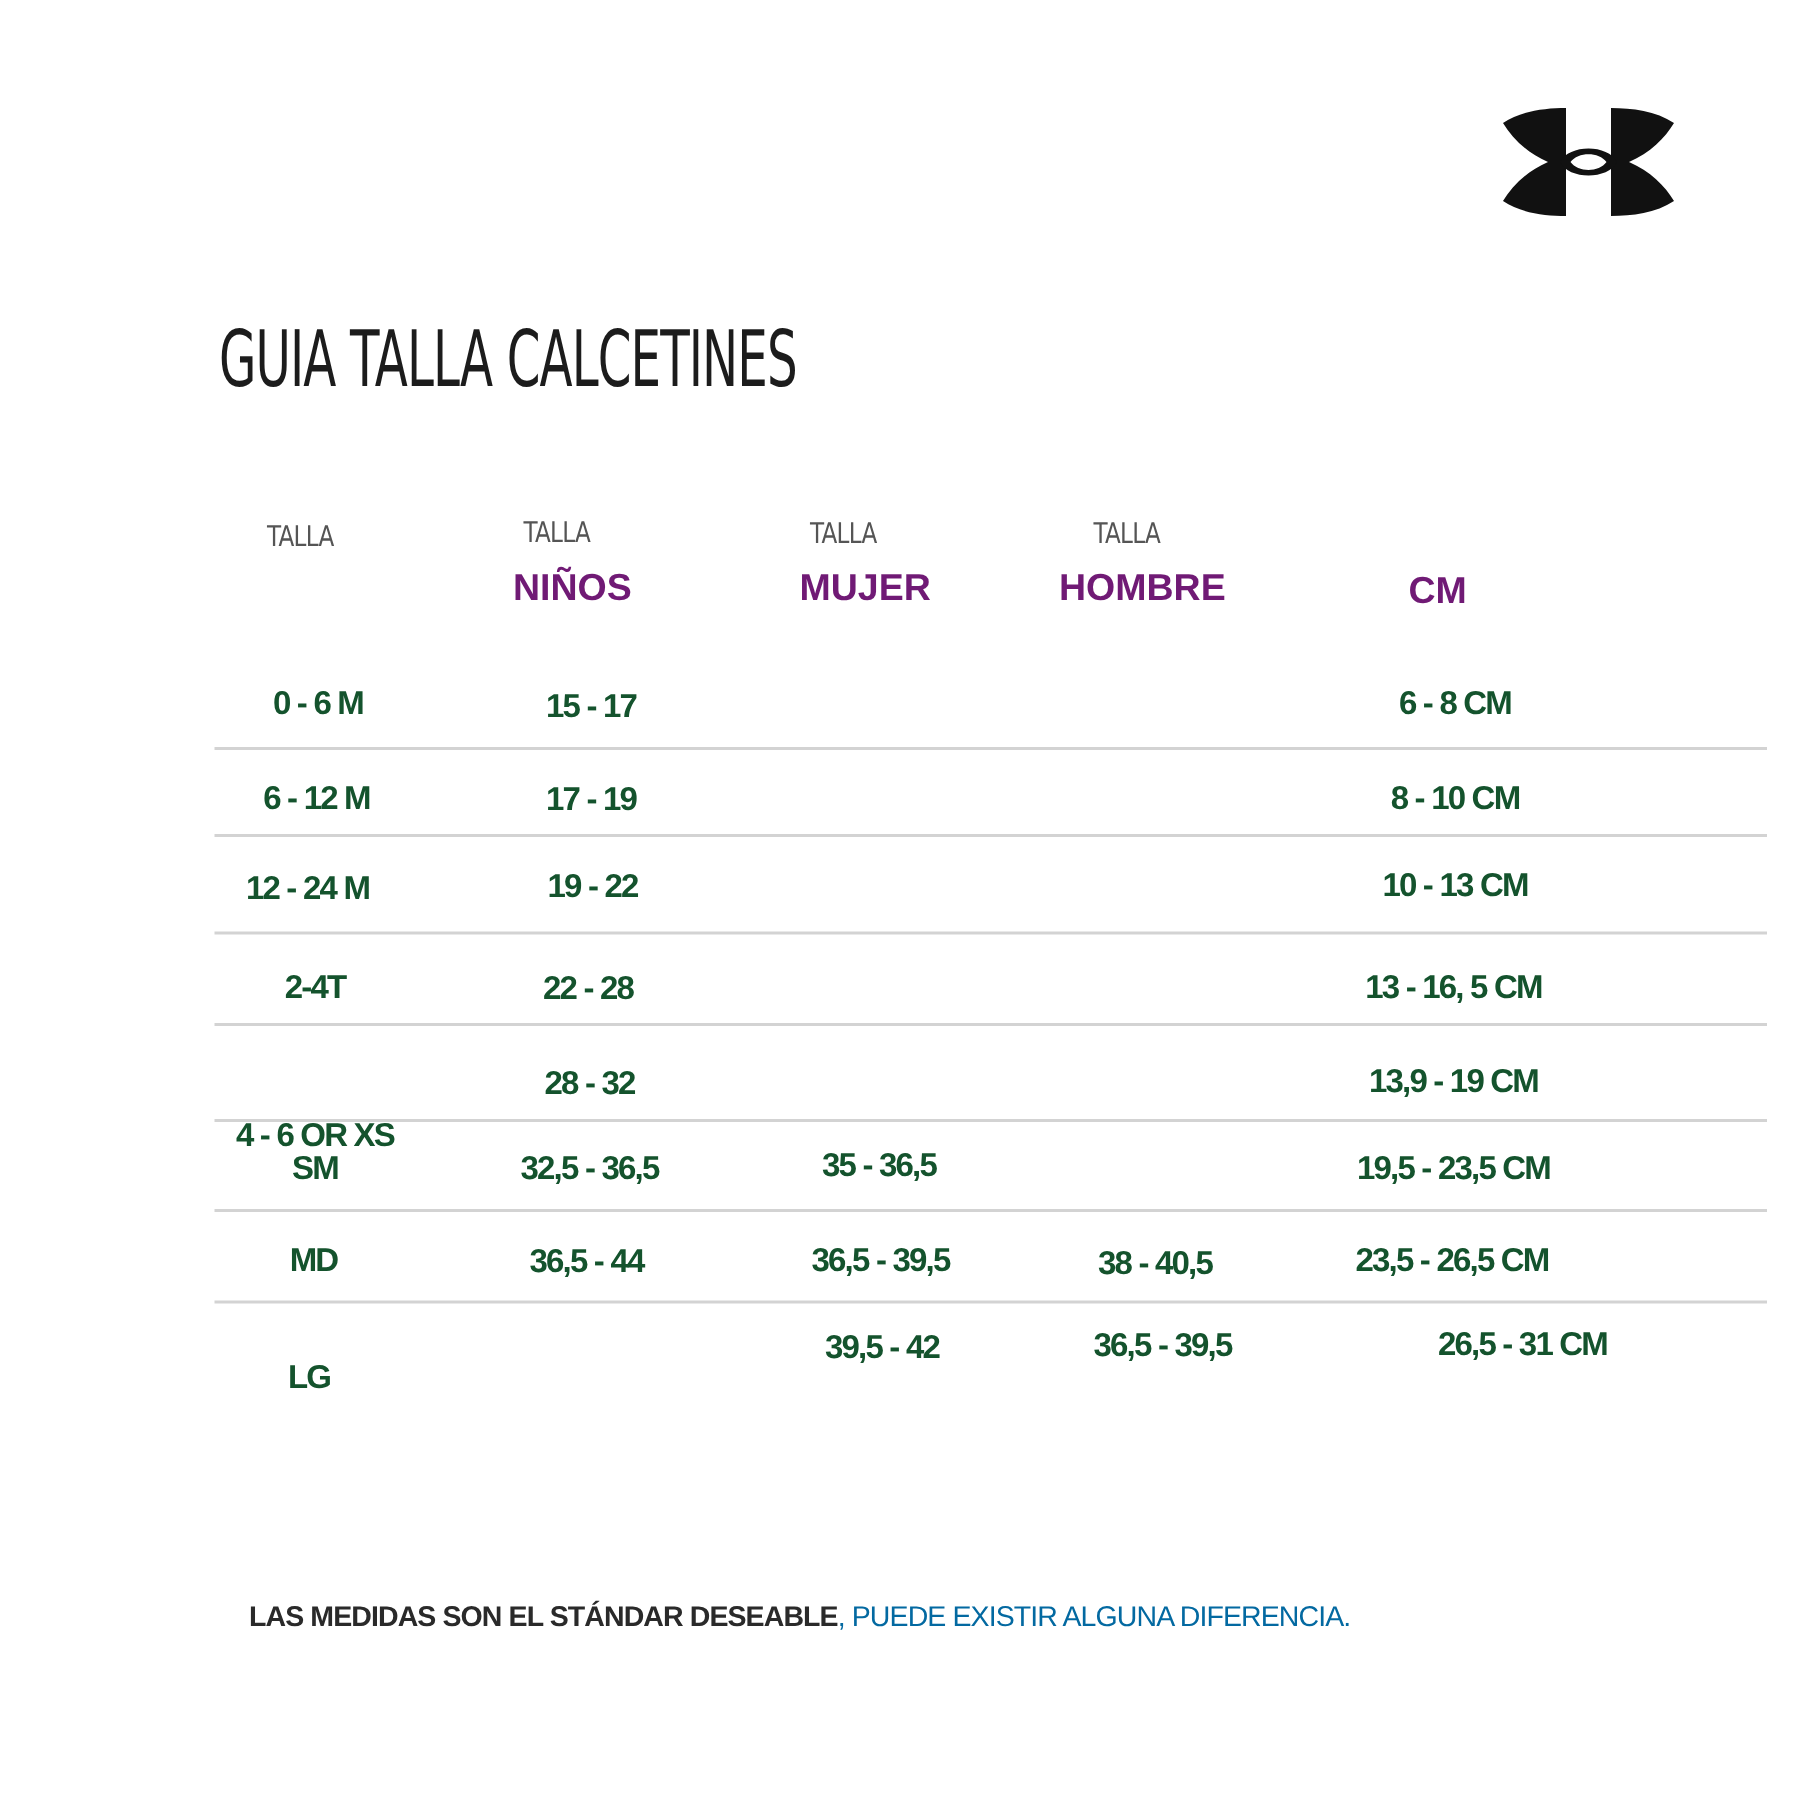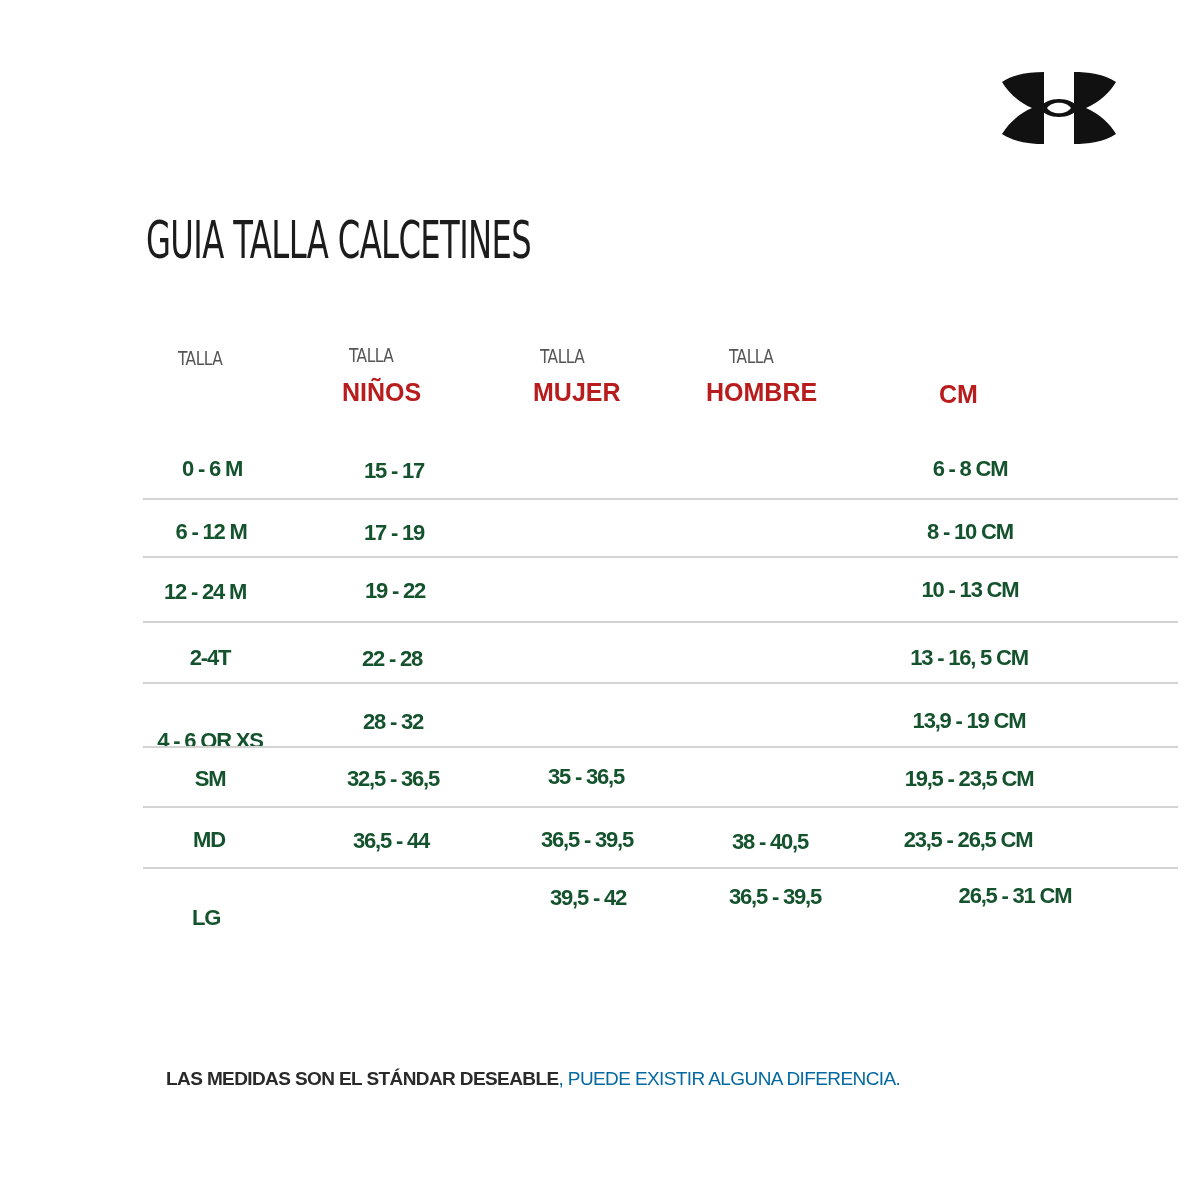--- a/index.html
+++ b/index.html
@@ -44,21 +44,21 @@
       letter-spacing: -0.5px;
       white-space: nowrap;
       transform: scaleX(0.9);
       transform-origin: left center;
     }
     .hdr-big {
       position: absolute;
       font-family: "Liberation Sans", sans-serif;
       font-size: 25px;
       font-weight: 700;
-      color: #b91c1c;
+      color: #701a75;
       white-space: nowrap;
     }
     .cell {
       position: absolute;
       font-family: "Liberation Sans", sans-serif;
       font-size: 22px;
       font-weight: 700;
       color: #14532d;
       letter-spacing: -1.2px;
       white-space: nowrap;
@@ -148,21 +148,21 @@
   <div class="rule" style="top:621px;"></div>
 
   <div>
     <div class="cell" style="left:210px; top:645px;">2-4T</div>
     <div class="cell" style="left:392px; top:646px;">22 - 28</div>
     <div class="cell" style="left:969px; top:645px;">13 - 16, 5 CM</div>
   </div>
   <div class="rule" style="top:682px;"></div>
 
   <div>
-    <div class="cell" style="left:210px; top:728px;">4 - 6 OR XS</div>
+    <div class="cell" style="left:210px; top:744px;">4 - 6 OR XS</div>
     <div class="cell" style="left:393px; top:709px;">28 - 32</div>
     <div class="cell" style="left:969px; top:708px;">13,9 - 19 CM</div>
   </div>
   <div class="rule" style="top:746px;"></div>
 
   <div>
     <div class="cell" style="left:210px; top:766px;">SM</div>
     <div class="cell" style="left:393px; top:766px;">32,5 - 36,5</div>
     <div class="cell" style="left:586px; top:764px;">35 - 36,5</div>
     <div class="cell" style="left:969px; top:766px;">19,5 - 23,5 CM</div>

